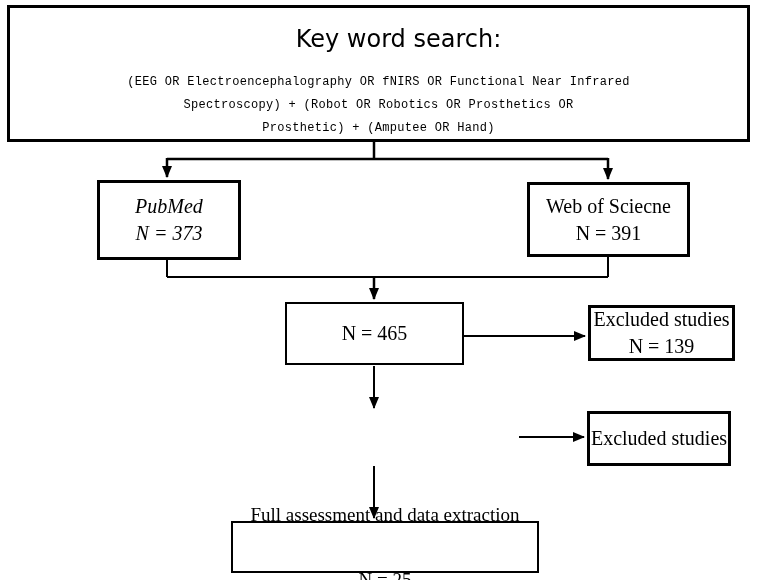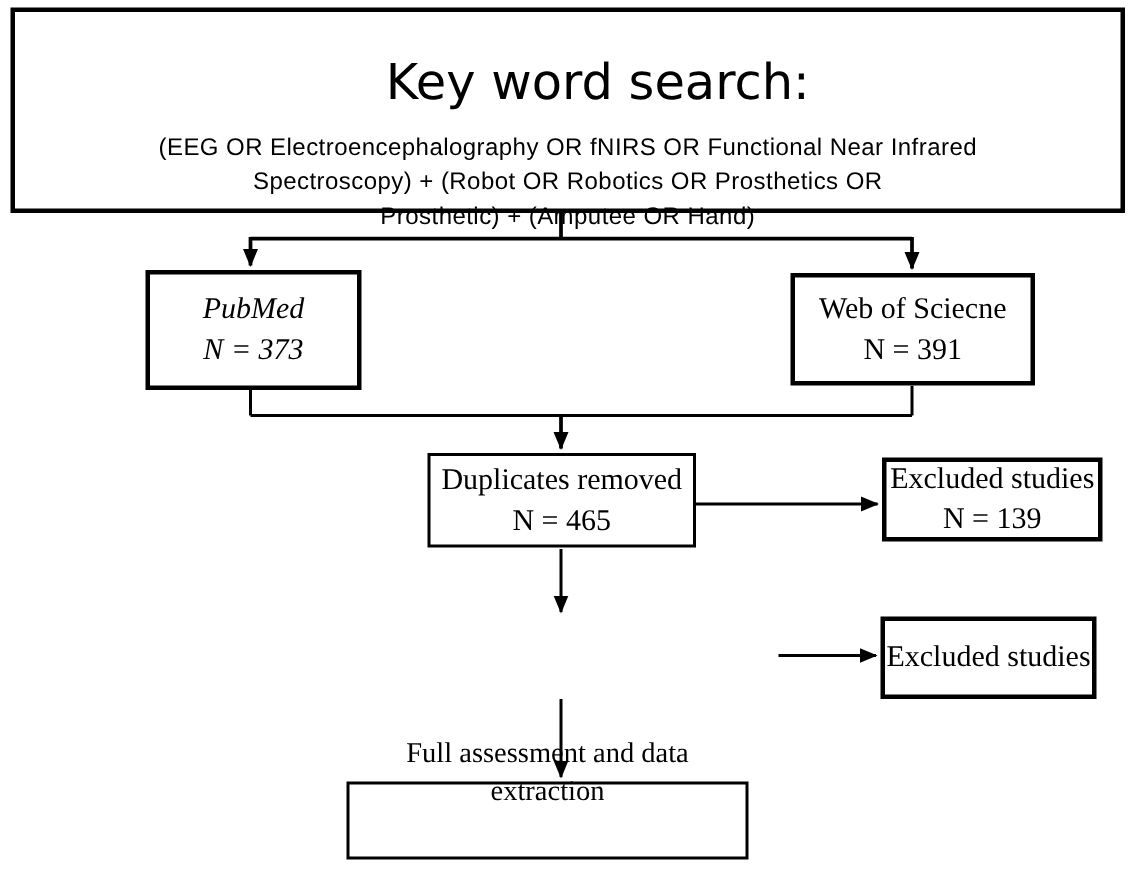--- a/index.html
+++ b/index.html
@@ -53,42 +53,42 @@
     width: 743px;
     height: 137px;
     box-sizing: border-box;
     border: 3px solid #000000;
     background: #ffffff;
     text-align: center;
     z-index: 1;
   }
   .keyword-title {
     font-family: "DejaVu Sans", sans-serif;
-    font-size: 33px;
+    font-size: 24px;
     line-height: 38px;
-    padding-top: 28px;
+    padding-top: 12px;
     margin-bottom: 13px;
     margin-left: 40px;
   }
   .keyword-line {
-    font-family: Liberation Sans, sans-serif;
-    font-size: 16px;
+    font-family: Liberation Mono, monospace;
+    font-size: 12px;
     line-height: 23px;
     letter-spacing: 0.3px;
     white-space: pre-wrap;
   }
 
   
   .pubmed    { left: 97px;  top: 180px; width: 144px; height: 80px; font-style: italic; }
   .wos       { left: 527px; top: 182px; width: 163px; height: 75px; }
   .duplicates{ left: 285px; top: 302px; width: 179px; height: 63px; }
   .excluded1 { left: 588px; top: 305px; width: 147px; height: 56px; }
   .screening { left: 230px; top: 411px; width: 289px; height: 55px; }
   .excluded2 { left: 587px; top: 411px; width: 144px; height: 55px; }
-  .fullbox   { left: 231px; top: 521px; width: 268px; height: 52px; gap: 40px; }
+  .fullbox   { left: 231px; top: 521px; width: 308px; height: 52px; gap: 40px; }
   .screening .label, .screening .count,
   .fullbox .label, .fullbox .count {
     font-size: 19px;
     line-height: 25px;
   }
 </style>
 </head>
 <body>
 
 <div class="canvas">
@@ -132,21 +132,20 @@
     <div class="label">PubMed</div>
     <div class="count">N = 373</div>
   </div>
 
   <div class="node thick wos">
     <div class="label">Web of Sciecne</div>
     <div class="count">N = 391</div>
   </div>
 
   <div class="node duplicates">
-    <div class="label">Duplicates removed</div>
     <div class="count">N = 465</div>
   </div>
 
   <div class="node thick excluded1">
     <div class="label">Excluded studies</div>
     <div class="count">N = 139</div>
   </div>
 
 
   <div class="node thick excluded2">

